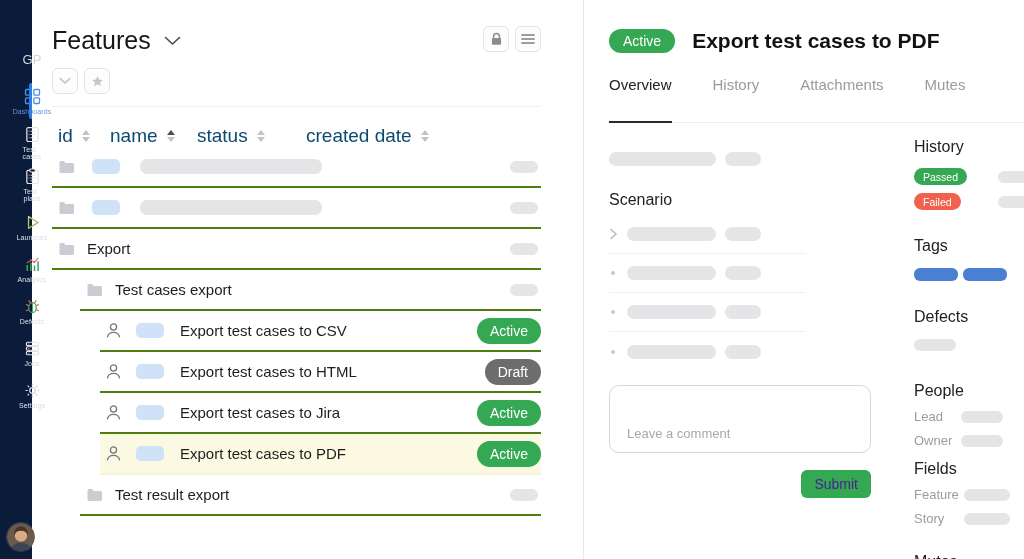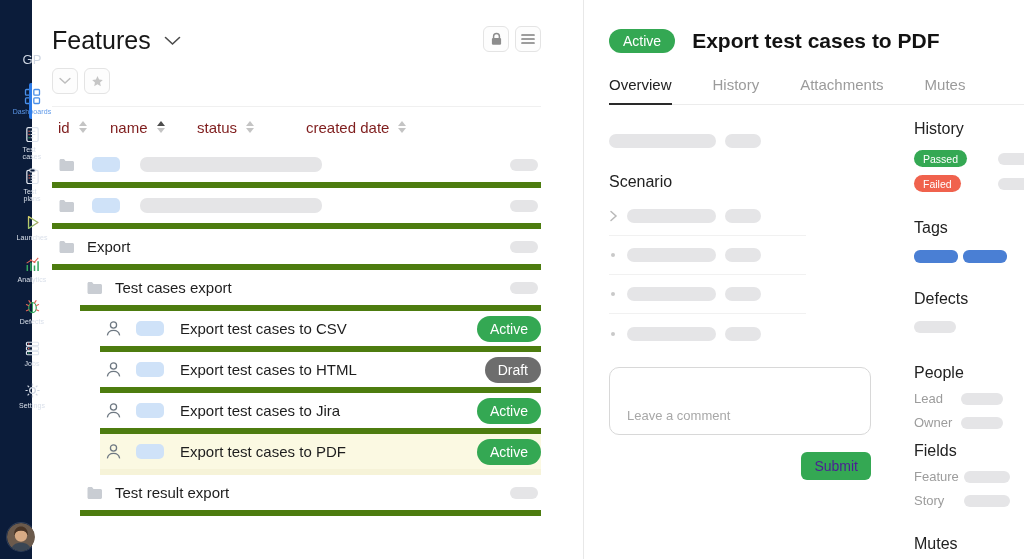--- a/index.html
+++ b/index.html
@@ -26,33 +26,33 @@
 
   
   .left-panel { width:552px; flex-shrink:0; border-right:1px solid #e8e8e8; padding:0 42px 0 20px; }
   .lp-header { display:flex; align-items:flex-start; margin-top:26px; }
   .lp-title { font-size:25px; font-weight:500; color:#171717; display:flex; align-items:center; gap:13px; cursor:pointer; }
   .lp-actions { margin-left:auto; display:flex; gap:6px; }
   .icon-btn { width:26px; height:26px; border:1px solid #e4e4e4; border-radius:6px; background:#fdfdfd;
               display:flex; align-items:center; justify-content:center; cursor:pointer; }
   .lp-toolbar { margin-top:13px; display:flex; gap:6px; }
   .table { margin-top:12px; border-top:1px solid #f0f0f0; }
-  .thead { height:40px; display:flex; align-items:center; font-size:15px; font-weight:500; color:#7f1d1d; }
+  .thead { height:40px; display:flex; align-items:flex-end; font-size:19px; font-weight:500; color:#0c4a6e; }
   .th { display:flex; align-items:center; }
   .col-id { width:58px; padding-left:6px; }
   .col-name { width:87px; }
   .col-status { width:109px; }
   .col-created { flex:1; }
   .sort { display:inline-flex; flex-direction:column; margin-left:9px; cursor:pointer; }
   .tri-up { width:0; height:0; border-left:4px solid transparent; border-right:4px solid transparent;
             border-bottom:5px solid #c4c4c4; margin-bottom:2px; }
   .tri-down { width:0; height:0; border-left:4px solid transparent; border-right:4px solid transparent;
               border-top:5px solid #c4c4c4; }
   .sort.asc .tri-up { border-bottom-color:#4d4d4d; }
-  .trow { height:41px; display:flex; align-items:center; border-bottom:6px solid #4d7c0f; cursor:pointer; }
+  .trow { height:41px; display:flex; align-items:center; border-bottom:2px solid #4d7c0f; cursor:pointer; }
   .ind-1 { margin-left:28px; }
   .ind-2 { margin-left:48px; }
   .trow.selected { background:#fbf9e2; border-bottom-color:#f6f3d8; }
   .row-icon { display:inline-flex; margin-left:6px; }
   .ind-2 .row-icon { margin-left:5px; }
   .id-skel { width:28px; height:15px; border-radius:5px; margin-left:17px; }
   .ind-2 .id-skel { margin-left:14px; }
   .name-skel { width:182px; height:15px; margin-left:20px; }
   .row-name { margin-left:16px; font-size:15px; color:#1e1e1e; }
   .folder-name { margin-left:12px; }
@@ -60,21 +60,21 @@
   .badge { margin-left:auto; padding:5px 13px; border-radius:14px; color:#fff; font-size:14px; }
   .badge.active { background:#34a853; }
   .badge.draft { background:#6d6d6d; }
 
   
   .right-panel { flex:1; padding:29px 58px 0 25px; }
   .rp-header { display:flex; align-items:center; gap:17px; }
   .rp-badge { background:#34a853; color:#fff; font-size:14px; padding:4px 14px; border-radius:13px; }
   .rp-title { font-size:21px; font-weight:600; color:#121212; }
   .tabs { display:flex; gap:41px; margin-top:23px; border-bottom:1px solid #ececec; }
-  .tab { font-size:15px; color:#9b9b9b; padding-bottom:10px; cursor:pointer; }
+  .tab { font-size:15px; color:#9b9b9b; padding-bottom:28px; cursor:pointer; }
   .tab.active { color:#222; border-bottom:2px solid #2a2a2a; margin-bottom:-1px; font-weight:500; }
   .rp-body { display:flex; margin-top:15px; }
   .rp-main { width:263px; }
   .rp-side { margin-left:42px; width:116px; }
   .h-sec { font-size:16px; font-weight:500; color:#222; }
   .sk-row { display:flex; gap:9px; margin-top:14px; }
   .sk-long { width:107px; height:14px; }
   .sk-short { width:36px; height:14px; }
   .scenario-h { margin-top:25px; }
   .sc-list { width:197px; margin-top:6px; }

